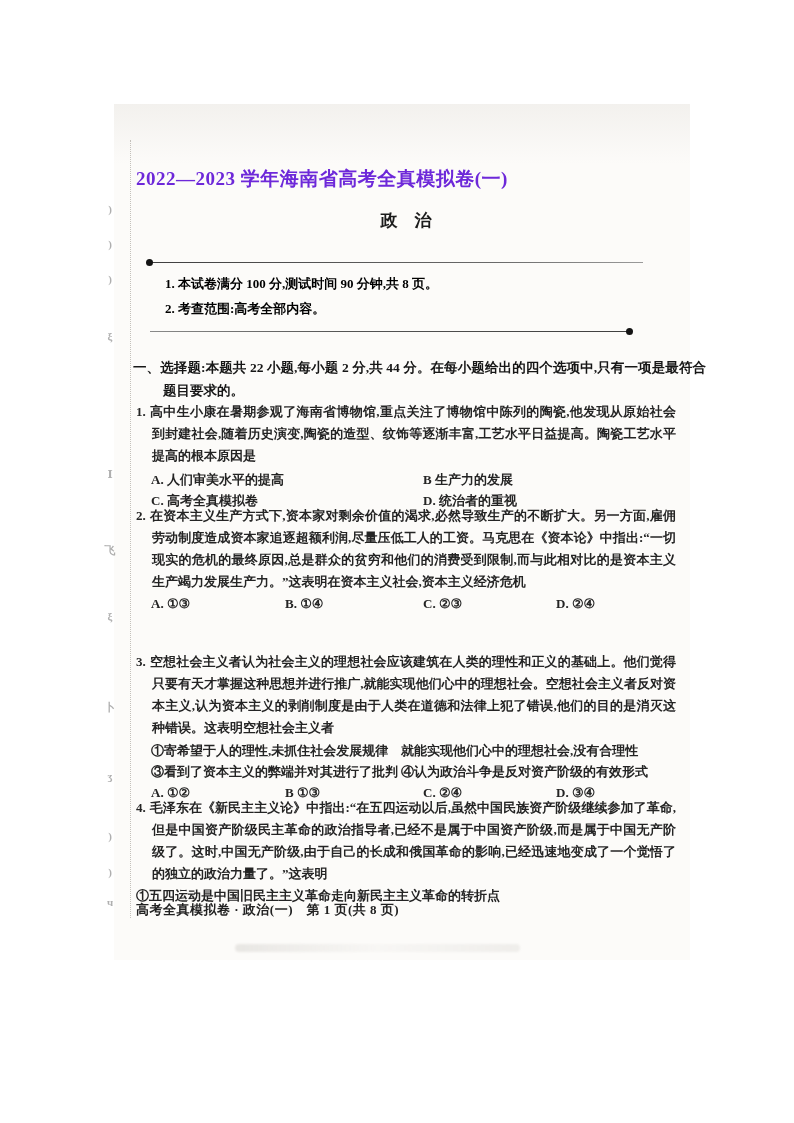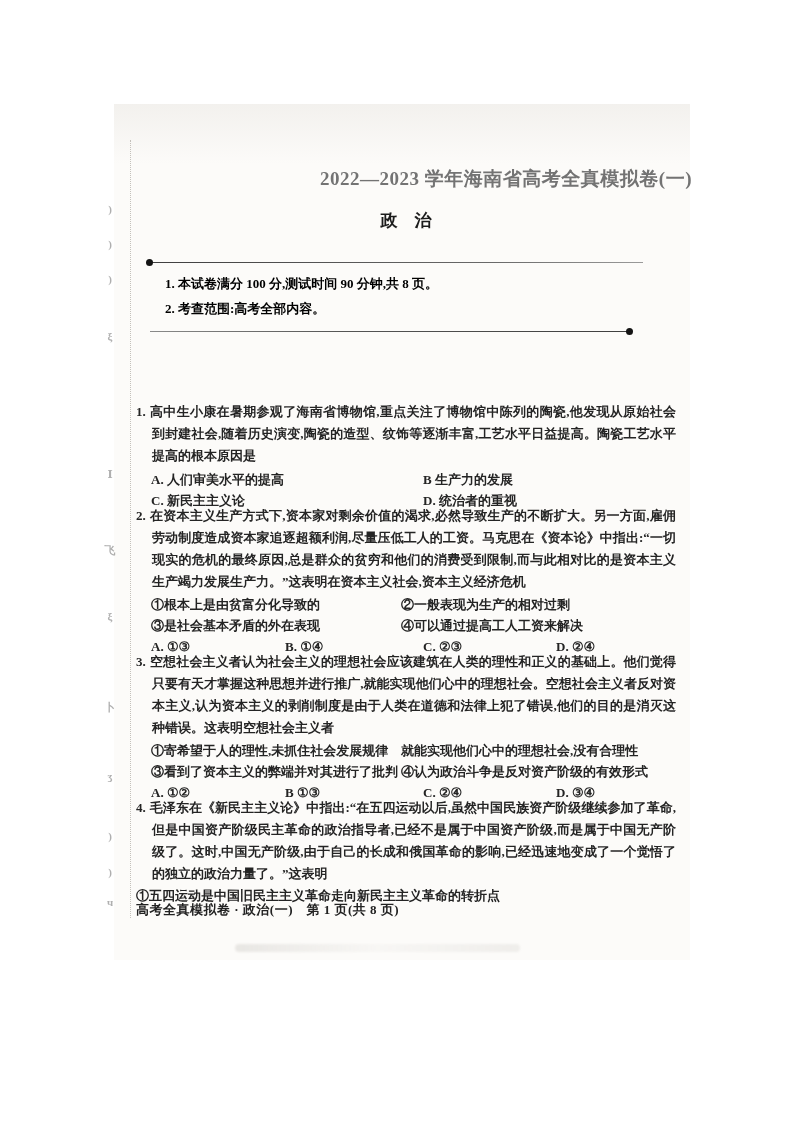--- a/index.html
+++ b/index.html
@@ -36,22 +36,22 @@
   .margin-mark:nth-of-type(7){top:610px}
   .margin-mark:nth-of-type(8){top:700px}
   .margin-mark:nth-of-type(9){top:770px}
   .margin-mark:nth-of-type(10){top:830px}
   .margin-mark:nth-of-type(11){top:866px}
   .margin-mark:nth-of-type(12){top:896px}
 
   .content{position:absolute;left:136px;top:0;width:540px;height:1123px;}
 
   .exam-title{
-    position:absolute;top:166px;left:16px;width:100%;text-align:right;
-    font-size:19px;font-weight:bold;color:#737373;letter-spacing:.5px;
+    position:absolute;top:166px;left:0;width:100%;text-align:left;
+    font-size:19px;font-weight:bold;color:#6d28d9;letter-spacing:.5px;
     white-space:nowrap;
   }
   .subject-title{
     position:absolute;top:209px;left:0;width:100%;text-align:center;
     font-size:17px;font-weight:bold;color:#1b1b1b;
   }
 
   
   .notice-box{position:absolute;top:262px;left:0;width:100%;}
   .rule{position:relative;height:1px;background:#4c4c4c;}
@@ -122,39 +122,34 @@
     </div>
     <div class="notice-lines">
       <div>1. 本试卷满分 100 分,测试时间 90 分钟,共 8 页。</div>
       <div>2. 考查范围:高考全部内容。</div>
     </div>
     <div class="rule rule-bottom">
       <span class="bullet-dot"></span>
     </div>
   </div>
 
+  <div class="section-heading">一、选择题:本题共 22 小题,每小题 2 分,共 44 分。在每小题给出的四个选项中,只有一项是最符合题目要求的。</div>
 
   <div class="question q1">
     <div class="stem-wrap"><span class="qnum">1.</span><span>高中生小康在暑期参观了海南省博物馆,重点关注了博物馆中陈列的陶瓷,他发现从原始社会到封建社会,随着历史演变,陶瓷的造型、纹饰等逐渐丰富,工艺水平日益提高。陶瓷工艺水平提高的根本原因是</span></div>
     <div class="opts-grid">
       <span>A. 人们审美水平的提高</span>
       <span>B  生产力的发展</span>
-      <span>C. 新民主主义论</span>
+      <span>C. 高考全真模拟卷</span>
       <span>D. 统治者的重视</span>
     </div>
   </div>
 
   <div class="question q2">
     <div class="stem-wrap"><span class="qnum">2.</span><span>在资本主义生产方式下,资本家对剩余价值的渴求,必然导致生产的不断扩大。另一方面,雇佣劳动制度造成资本家追逐超额利润,尽量压低工人的工资。马克思在《资本论》中指出:“一切现实的危机的最终原因,总是群众的贫穷和他们的消费受到限制,而与此相对比的是资本主义生产竭力发展生产力。”这表明在资本主义社会,资本主义经济危机</span></div>
-    <div class="stmts-grid">
-      <span>①根本上是由贫富分化导致的</span>
-      <span>②一般表现为生产的相对过剩</span>
-      <span>③是社会基本矛盾的外在表现</span>
-      <span>④可以通过提高工人工资来解决</span>
-    </div>
     <div class="ans-grid">
       <span>A. ①③</span>
       <span>B. ①④</span>
       <span>C. ②③</span>
       <span>D. ②④</span>
     </div>
   </div>
 
   <div class="question q3">
     <div class="stem-wrap"><span class="qnum">3.</span><span>空想社会主义者认为社会主义的理想社会应该建筑在人类的理性和正义的基础上。他们觉得只要有天才掌握这种思想并进行推广,就能实现他们心中的理想社会。空想社会主义者反对资本主义,认为资本主义的剥削制度是由于人类在道德和法律上犯了错误,他们的目的是消灭这种错误。这表明空想社会主义者</span></div>

